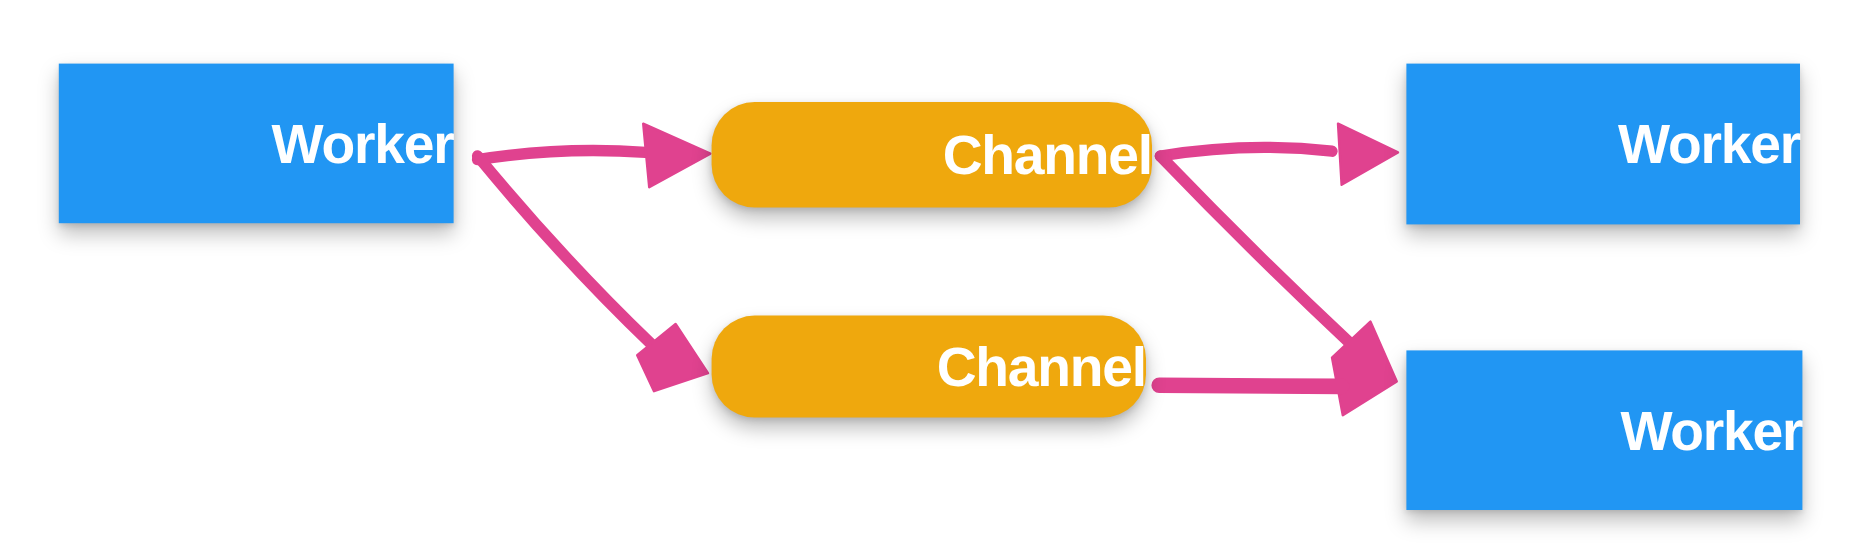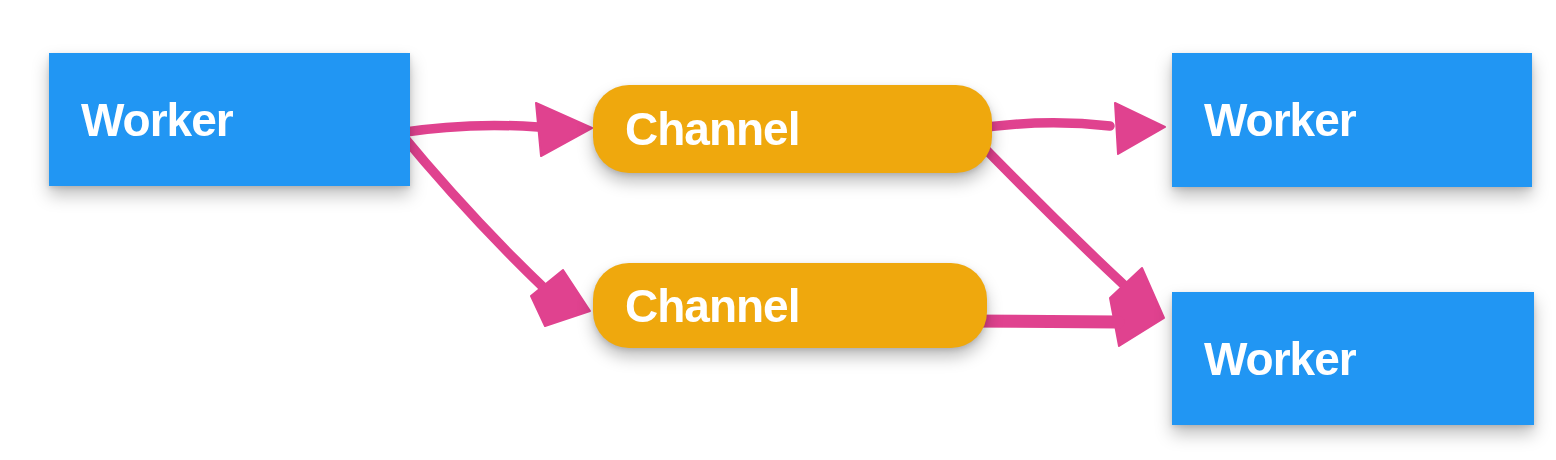--- a/index.html
+++ b/index.html
@@ -31,22 +31,21 @@
   .arrow-head {
     fill: var(--arrow, #e0428f);
     stroke: var(--arrow, #e0428f);
     stroke-width: 2;
     stroke-linejoin: round;
   }
   .node {
     position: absolute;
     display: flex;
     align-items: center;
-    justify-content: flex-start;
-    padding-left: 32px;
+    justify-content: flex-end;
   }
   .node-label {
     color: var(--label, #ffffff);
     font-weight: 700;
     font-size: 46px;
     letter-spacing: -1px;
     line-height: 1;
     user-select: none;
   }
   .worker {

